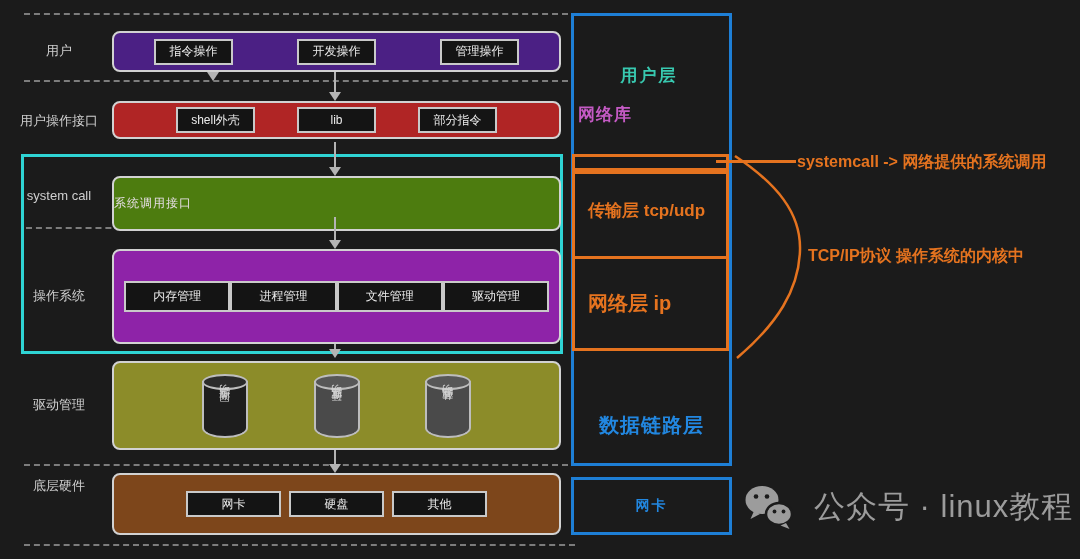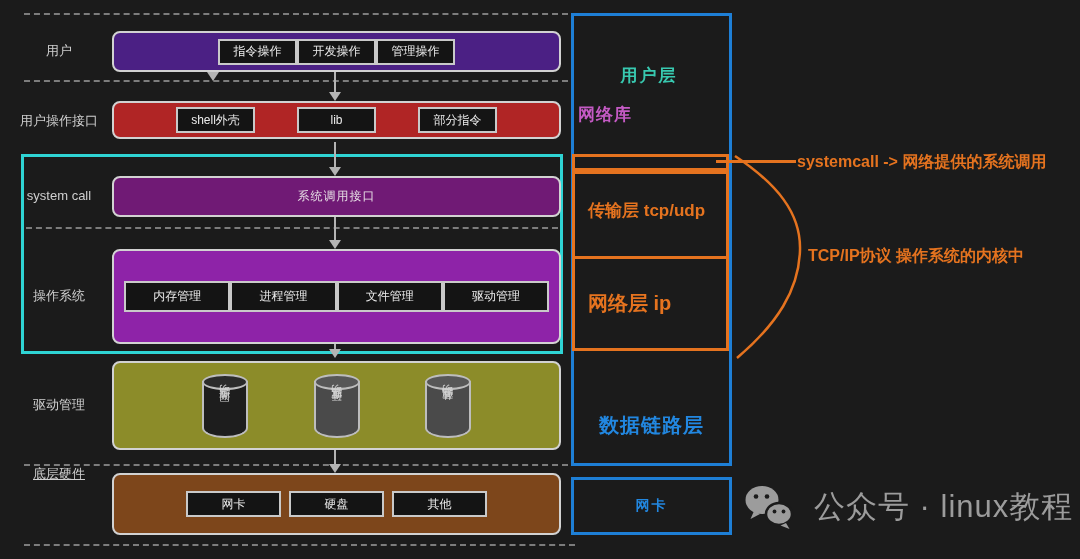--- a/index.html
+++ b/index.html
@@ -18,23 +18,23 @@
   .big-box{
     position:absolute;left:112px;width:449px;box-sizing:border-box;
     border:2px solid #d2d2d2;border-radius:8px;
     display:flex;align-items:center;justify-content:space-between;
   }
   .inner-box{
     box-sizing:border-box;background:#141414;border:2px solid #c9c9c9;
     color:#ececec;font-size:12px;display:flex;align-items:center;justify-content:center;
     white-space:nowrap;
   }
-  #row-user   {top:31px;height:41px;background:#4b2084;padding:0 62px;justify-content:center;}
+  #row-user   {top:31px;height:41px;background:#4b2084;padding:0 40px;}
   #row-ui     {top:101px;height:38px;background:#b02525;padding:0 62px;}
-  #row-syscall{top:176px;height:41px;background:#701a75;justify-content:center;
+  #row-syscall{top:176px;height:55px;background:#4d7c0f;justify-content:flex-start;
                color:#e6dee4;font-size:12px;letter-spacing:1px;}
   #row-os     {top:249px;height:95px;background:#8e23a8;padding:0 10px;}
   #row-driver {top:361px;height:89px;background:#8c8c29;padding:0 88px;}
   #row-hw     {top:473px;height:62px;background:#7d461b;padding:0 72px;}
   #row-user .inner-box,#row-ui .inner-box{width:79px;height:26px;}
   #row-os .inner-box{width:109px;height:31px;}
   #row-hw .inner-box{width:95px;height:26px;}
   
   .cyan-frame{
     position:absolute;left:21px;top:154px;width:542px;height:200px;
@@ -101,21 +101,21 @@
   <div class="dash" style="left:24px;top:464px;width:544px;"></div>
   <div class="dash" style="left:24px;top:544px;width:551px;"></div>
 
   <div class="cyan-frame"></div>
 
   <div class="row-label" style="top:43px;">用户</div>
   <div class="row-label" style="top:113px;">用户操作接口</div>
   <div class="row-label" style="top:188px;">system call</div>
   <div class="row-label" style="top:288px;">操作系统</div>
   <div class="row-label" style="top:397px;">驱动管理</div>
-  <div class="row-label" style="top:466px;text-decoration:underline;">底层硬件</div>
+  <div class="row-label" style="top:478px;">底层硬件</div>
 
   <div class="big-box" id="row-user">
     <div class="inner-box">指令操作</div>
     <div class="inner-box">开发操作</div>
     <div class="inner-box">管理操作</div>
   </div>
 
   <div class="big-box" id="row-ui">
     <div class="inner-box">shell外壳</div>
     <div class="inner-box">lib</div>

